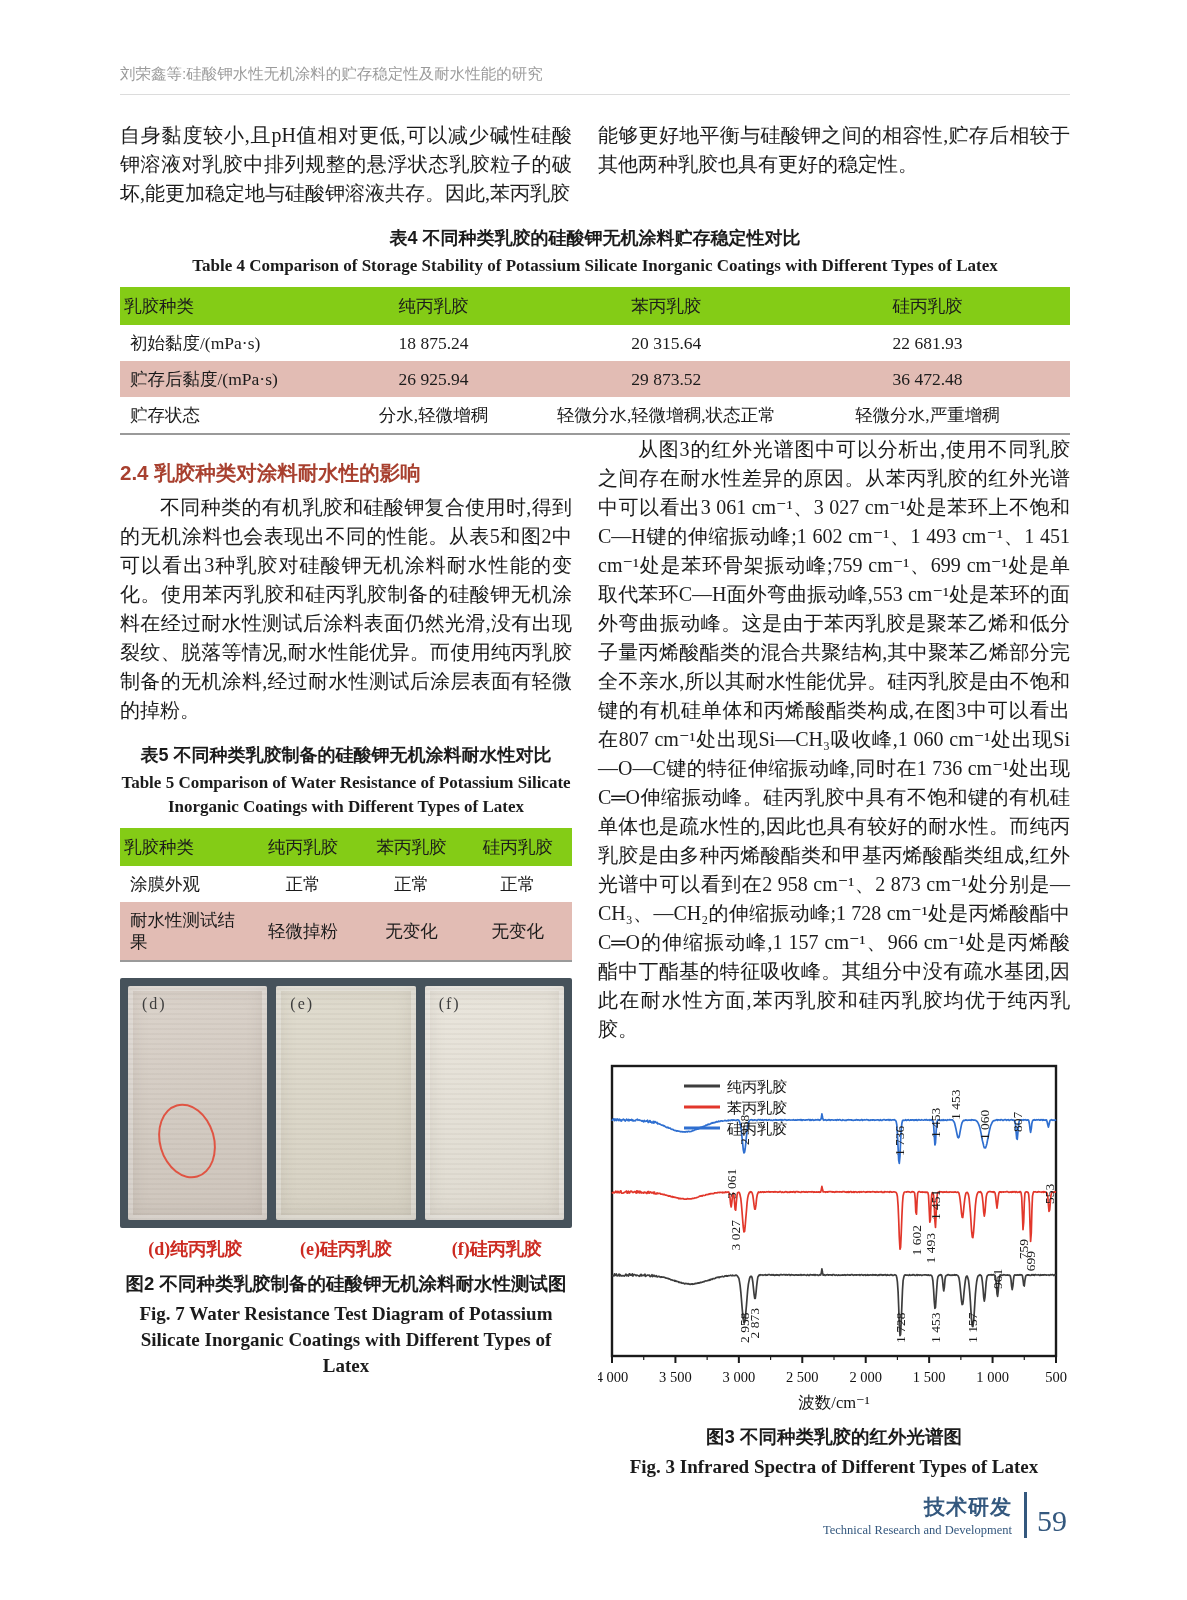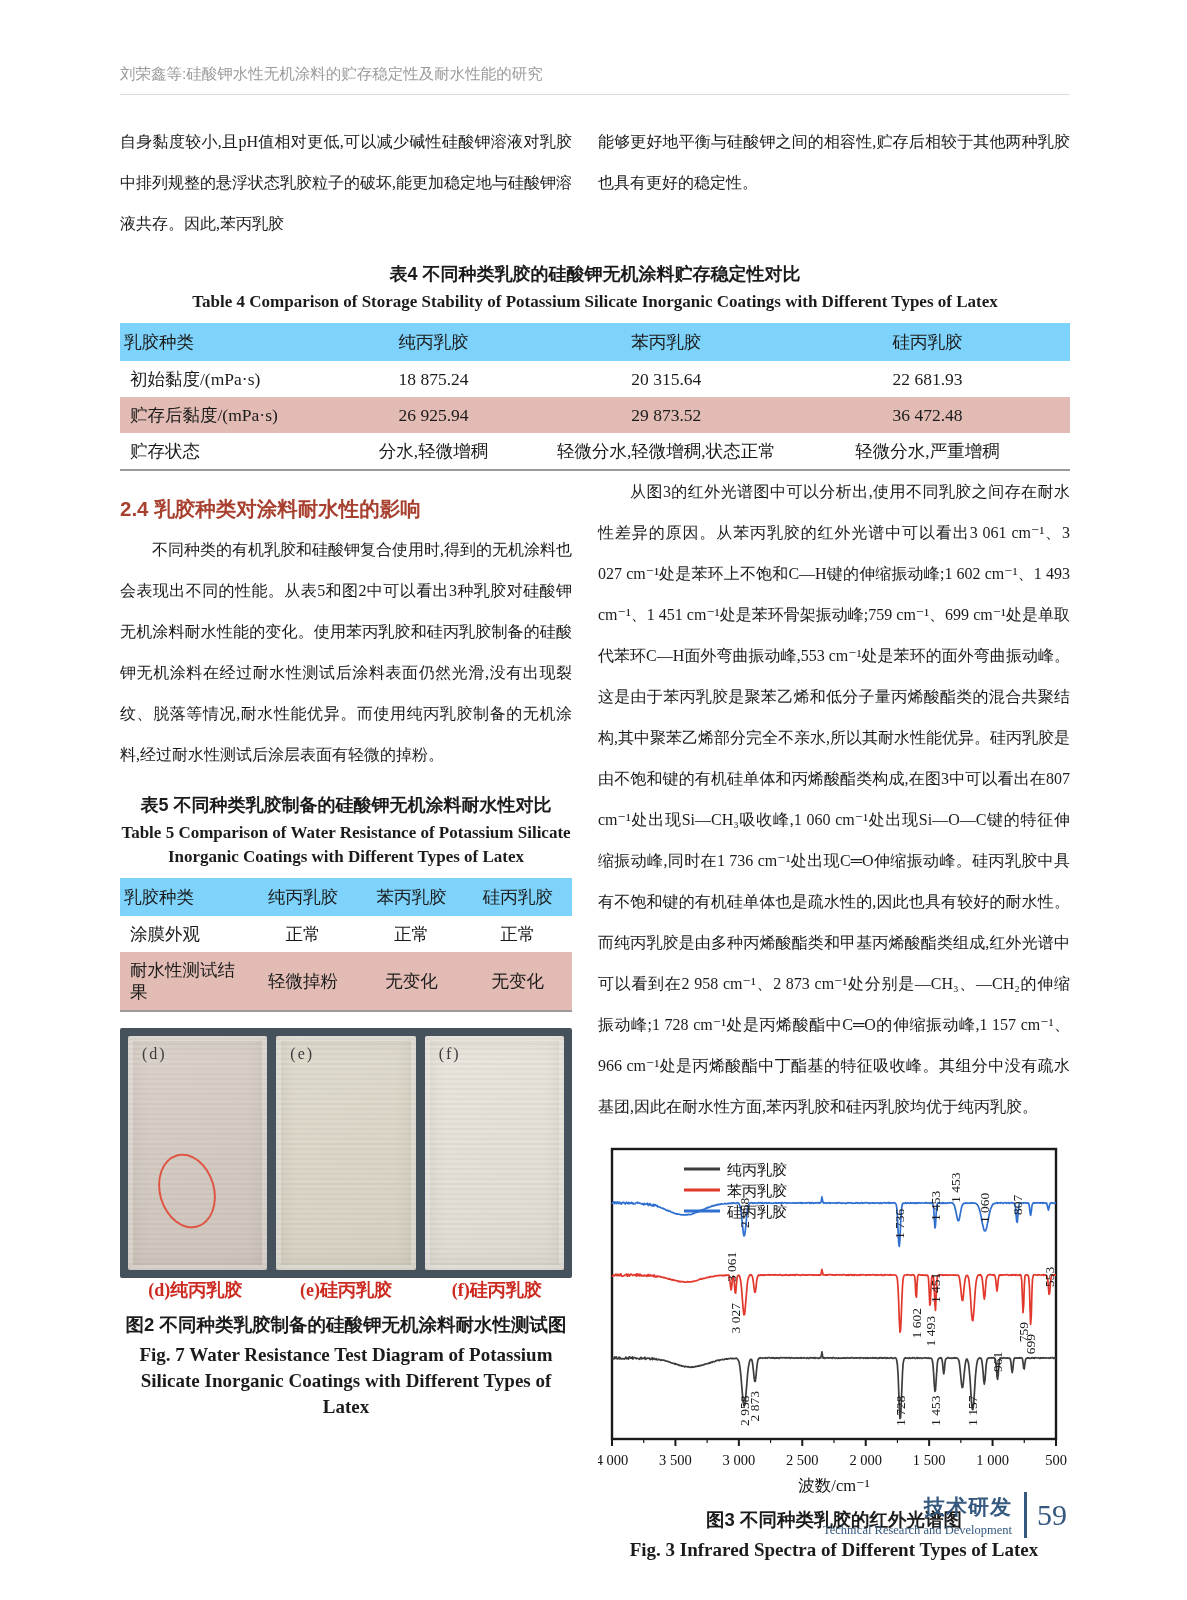--- a/index.html
+++ b/index.html
@@ -13,34 +13,34 @@
   }
   .running-head {
     text-align:left; font-size:15.5px; color:#9b9b9b;
     font-family:"Liberation Sans","DejaVu Sans",sans-serif;
     padding-bottom:9px; border-bottom:1.5px solid #dcdcdc;
   }
   .intro-row, .main-row { display:flex; gap:26px; }
   .intro-row { margin-top:26px; }
   .col-l { width:452px; }
   .col-r { width:472px; }
-  .body-text { font-size:16px; line-height:41px; text-align:justify; }
+  .body-text { font-size:20px; line-height:29px; text-align:justify; }
   .indent { text-indent:2em; }
   .para { margin:0 0 0 0; }
   .para + .para { margin-top:0; }
 
   .tbl-block { margin-top:18px; }
   .tbl-title-zh {
     text-align:center; font-family:"Liberation Sans","DejaVu Sans",sans-serif;
     font-weight:bold; font-size:18px; line-height:25px;
   }
   .tbl-title-en { text-align:center; font-weight:bold; font-size:17px; line-height:24px; margin-top:3px; }
   table { border-collapse:collapse; width:100%; margin-top:9px; border-bottom:2px solid #9a9a9a; }
   td { padding:7px 4px; font-size:17.5px; text-align:center; line-height:22px; }
-  tr.hdr td { background:#7dd3fc; padding:8px 4px; }
+  tr.hdr td { background:#84cc16; padding:8px 4px; }
   tr.alt td { background:#e2bcb4; }
   td.first { text-align:left; padding-left:10px; }
 
   .sec-heading {
     margin-top:24px; margin-bottom:6px;
     font-family:"Liberation Sans","DejaVu Sans",sans-serif;
     font-weight:bold; font-size:20.5px; color:#a8402f;
   }
 
   .fig2 { margin-top:16px; }
@@ -53,32 +53,32 @@
   .tile::after { content:""; position:absolute; inset:0; border-radius:2px;
     background:repeating-linear-gradient(0deg, rgba(90,80,70,0.05) 0 2px, transparent 2px 5px); }
   .tile-d { background:linear-gradient(160deg,#dcd4cc 0%,#d2cac1 60%,#cec5bc 100%); }
   .tile-e { background:linear-gradient(160deg,#e0dccf 0%,#d9d4c6 70%,#d5d0c2 100%); }
   .tile-f { background:linear-gradient(160deg,#eae6dd 0%,#e2ded4 70%,#ddd8ce 100%); }
   .tile-tag { position:absolute; top:9px; left:14px; font-size:16px; color:#3c3c3c; z-index:2; letter-spacing:2px; }
   .red-ellipse {
     position:absolute; left:22%; top:50%; width:56px; height:76px;
     border:2.5px solid #e05443; border-radius:50%; transform:rotate(-16deg); z-index:2;
   }
-  .fig2-labels { display:flex; width:452px; }
+  .fig2-labels { display:flex; width:452px; margin-top:9px; }
   .fig2-labels span { flex:1; text-align:center; color:#cc2a21; font-size:18px; font-weight:bold; }
   .fig-cap-zh {
     text-align:center; font-family:"Liberation Sans","DejaVu Sans",sans-serif;
     font-weight:bold; font-size:18.5px; margin-top:10px; line-height:26px;
   }
   .fig-cap-en { text-align:center; font-weight:bold; font-size:19px; margin-top:4px; line-height:26px; }
 
   .fig3 { margin-top:12px; }
   .fig3 svg { display:block; font-family:"Liberation Serif","DejaVu Serif",serif; }
 
-  .footer { position:absolute; top:1492px; right:120px; display:flex; align-items:center; color:#34587e; }
+  .footer { position:absolute; top:1492px; right:120px; display:flex; align-items:flex-end; color:#34587e; }
   .footer-txt { text-align:right; }
   .footer-zh { font-family:"Liberation Sans","DejaVu Sans",sans-serif; font-weight:bold; font-size:21px; letter-spacing:1px; }
   .footer-en { font-size:12.5px; margin-top:2px; }
   .footer-bar { width:3px; height:46px; background:#34587e; margin:0 10px 0 12px; }
   .footer-num { font-size:30px; }
 </style>
 </head>
 <body>
 
 <div class="page">

